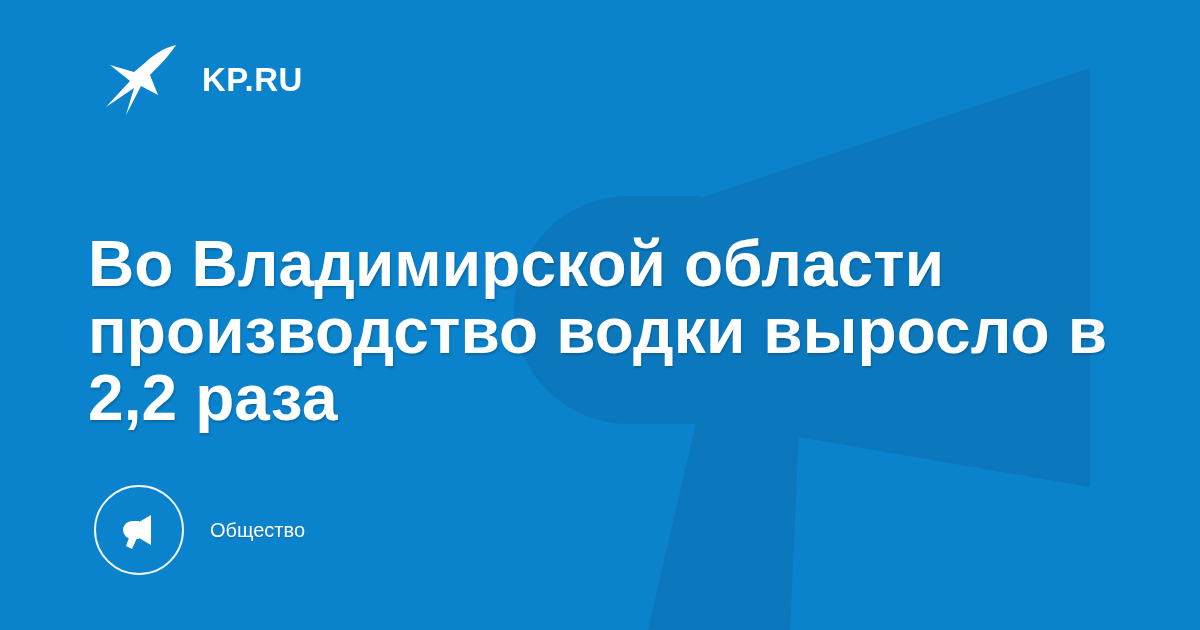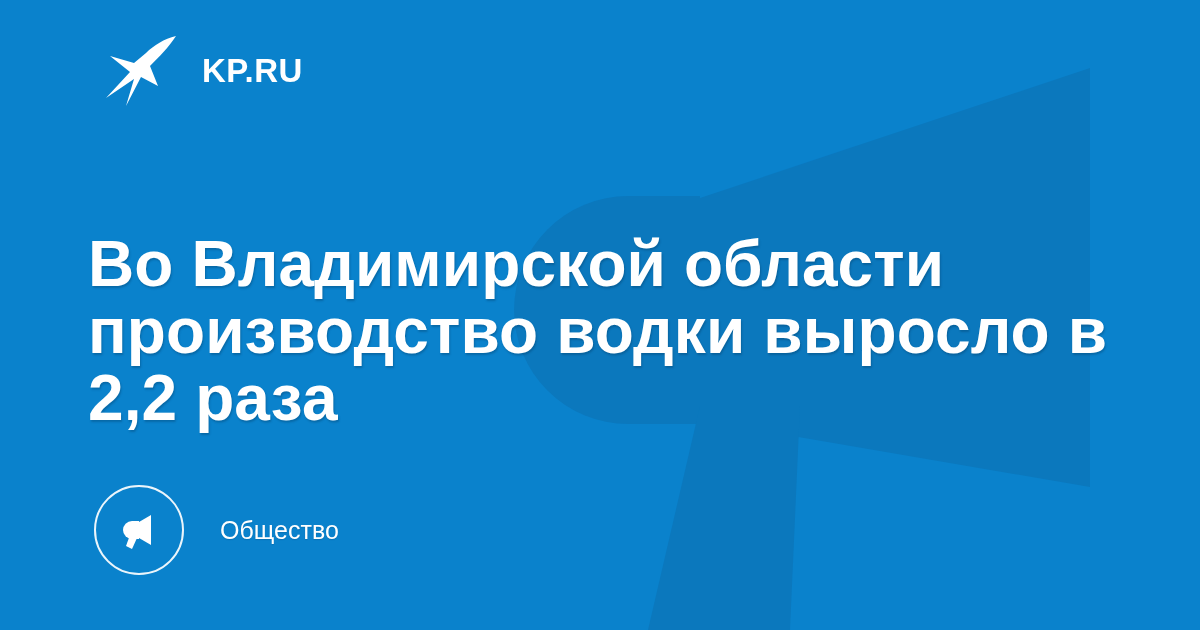--- a/index.html
+++ b/index.html
@@ -26,21 +26,21 @@
     left: 0;
     width: 1200px;
     height: 630px;
     pointer-events: none;
   }
 
   
   .brand {
     position: absolute;
     left: 104px;
-    top: 30px;
+    top: 39px;
     display: flex;
     align-items: center;
     height: 78px;
     justify-content: center;
   }
   .brand-mark {
     width: 80px;
     height: 78px;
     display: block;
   }
@@ -88,23 +88,23 @@
     box-sizing: border-box;
     display: flex;
     align-items: center;
     justify-content: center;
     flex: 0 0 auto;
   }
   .category-circle svg {
     display: block;
   }
   .category-label {
-    margin-left: 36px;
+    margin-left: 26px;
     color: #ffffff;
-    font-size: 25px;
+    font-size: 20px;
     line-height: 1;
     white-space: nowrap;
     text-shadow: 0 1px 1px rgba(0, 50, 85, 0.18);
   }
 </style>
 </head>
 <body>
 
 <div class="card">
 

